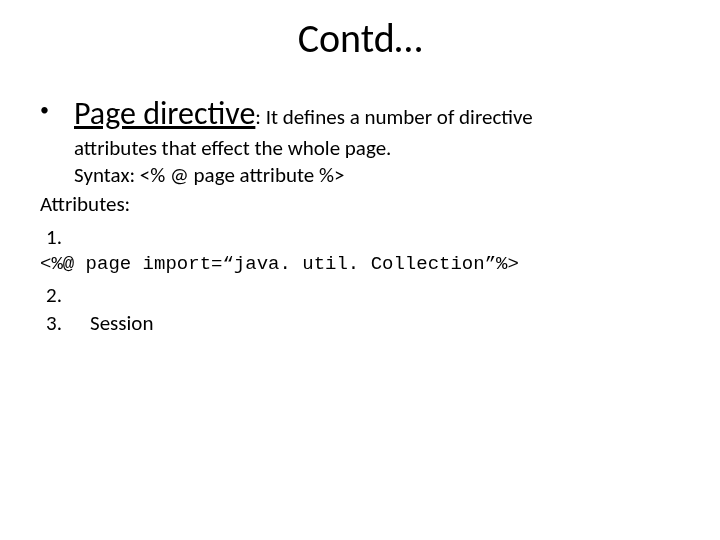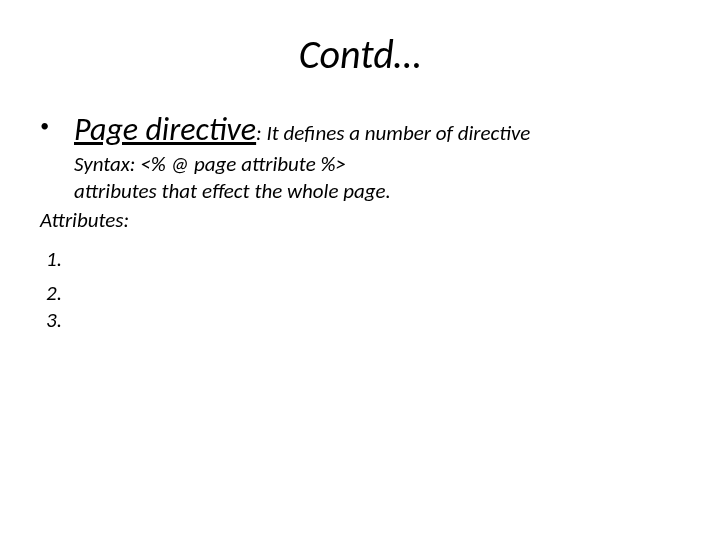--- a/index.html
+++ b/index.html
@@ -8,23 +8,22 @@
     width: 720px;
     height: 540px;
     background: #fff;
     font-family: Calibri, "Segoe UI", Arial, sans-serif;
     color: #000;
   }
   .slide {
     box-sizing: border-box;
     width: 720px;
     height: 402px;
-    padding: 20px 40px 20px 40px;
+    padding: 4px 40px 20px 40px;
     position: relative;
-    font-style: italic;
   }
   .title {
     text-align: center;
     font-size: 40px;
     font-weight: 400;
     margin: 10px 0 30px 0;
   }
   .body {
     font-size: 21px;
     line-height: 1.3;
@@ -44,21 +43,21 @@
   }
   .lead {
     font-size: 32px;
     text-decoration: underline;
   }
   .indent {
     margin-left: 34px;
   }
   .attrs {
     margin-top: 2px;
-    margin-bottom: 12px;
+    margin-bottom: 6px;
   }
   .gap {
     height: 6px;
   }
   .num-row {
     display: flex;
     align-items: flex-start;
     margin-left: 0;
   }
   .num {
@@ -79,33 +78,35 @@
   <div class="title">Contd…</div>
 
   <div class="body">
 
     <div class="bullet-row">
       <div class="bullet">•</div>
       <div class="bullet-text">
         <span class="lead">Page directive</span><span>: It defines a number of directive</span>
       </div>
     </div>
+    <div class="indent">attributes that effect the whole page.</div>
     <div class="indent">Syntax: &lt;% @ page attribute %&gt;</div>
-    <div class="indent">attributes that effect the whole page.</div>
     <div class="attrs">Attributes:</div>
 
     <div class="num-row">
       <div class="num">1.</div>
     </div>
 
+    <div class="mono">&lt;%@ page import=“java. util. Collection”%&gt;</div>
 
     <div class="gap"></div>
 
     <div class="num-row">
       <div class="num">2.</div>
     </div>
 
     <div class="num-row">
       <div class="num">3.</div>
+      <div>Session</div>
     </div>
 
   </div>
 </div>
 
 </body></html>

